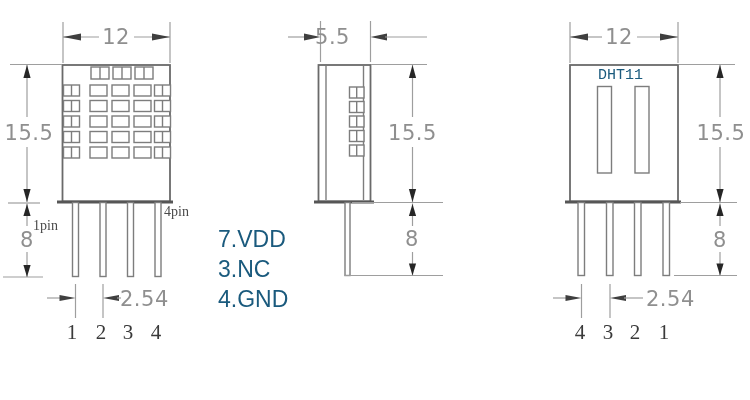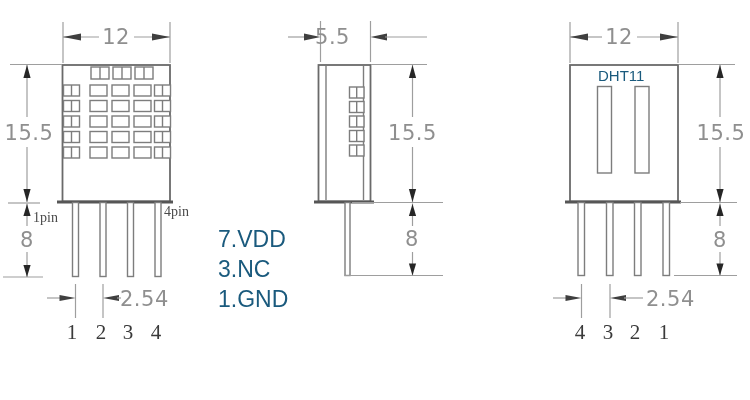--- a/index.html
+++ b/index.html
@@ -4,21 +4,21 @@
 <style>
   html,body{margin:0;padding:0;background:#ffffff;}
   .canvas{position:relative;width:750px;height:400px;background:#ffffff;overflow:hidden;
           font-family:"Liberation Sans",sans-serif;}
   .canvas svg{position:absolute;left:0;top:0;}
   .lbl{position:absolute;white-space:nowrap;}
   .dim{font-family:"DejaVu Sans",sans-serif;font-size:21px;color:#8f8f8f;letter-spacing:.5px;}
   .dim.ctr{text-align:center;}
   .serifnum{font-family:"Liberation Serif",serif;font-size:21px;color:#3a3a3a;text-align:center;width:22px;}
   .pinlabel{font-family:"Liberation Serif",serif;font-size:14px;color:#4a4a4a;}
-  .partnum{font-size:15px;color:#1a5a7d;}
+  .partnum{font-size:15px;color:#1a5a7d;font-family:Liberation Mono, monospace;}
   .legend{position:absolute;left:218px;top:224px;color:#1a5a7d;font-size:23px;line-height:30px;}
   
   .body{stroke:#6a6a6a;stroke-width:1.8;fill:#ffffff;}
   .det{stroke:#7d7d7d;stroke-width:1.4;fill:#ffffff;}
   .detl{stroke:#7d7d7d;stroke-width:1.4;}
   .base{stroke:#565656;stroke-width:3;}
   .dl{stroke:#9e9e9e;stroke-width:1.2;}
   .arrV{fill:#262626;}
   .arrH{fill:#3f3f3f;}
 </style>
@@ -196,21 +196,21 @@
       <polygon class="arrH" points="581.5,298 565.5,294.9 565.5,301.1"></polygon>
       <polygon class="arrH" points="610,298 626,294.9 626,301.1"></polygon>
       <line class="dl" x1="624" y1="298" x2="643" y2="298"></line>
     </g>
   </svg>
 
   <span class="lbl dim ctr" style="left:96px;top:25px;width:40px;">12</span>
   <span class="lbl dim ctr" style="left:2px;top:121px;width:54px;">15.5</span>
   <span class="lbl dim ctr" style="left:15px;top:228px;width:24px;">8</span>
   <span class="lbl dim" style="left:120px;top:287px;">2.54</span>
-  <span class="lbl pinlabel" style="left:33px;top:210px;">1pin</span>
+  <span class="lbl pinlabel" style="left:33px;top:218px;">1pin</span>
   <span class="lbl pinlabel" style="left:164px;top:204px;">4pin</span>
   <span class="lbl serifnum" style="left:61px;top:320px;">1</span>
   <span class="lbl serifnum" style="left:90px;top:320px;">2</span>
   <span class="lbl serifnum" style="left:117px;top:320px;">3</span>
   <span class="lbl serifnum" style="left:145px;top:320px;">4</span>
 
   <span class="lbl dim ctr" style="left:310px;top:25px;width:45px;">5.5</span>
   <span class="lbl dim ctr" style="left:388px;top:121px;width:49px;">15.5</span>
   <span class="lbl dim ctr" style="left:400px;top:227px;width:24px;">8</span>
 
@@ -220,16 +220,16 @@
   <span class="lbl dim ctr" style="left:708px;top:228px;width:24px;">8</span>
   <span class="lbl dim" style="left:646px;top:287px;">2.54</span>
   <span class="lbl serifnum" style="left:569px;top:320px;">4</span>
   <span class="lbl serifnum" style="left:597px;top:320px;">3</span>
   <span class="lbl serifnum" style="left:624px;top:320px;">2</span>
   <span class="lbl serifnum" style="left:653px;top:320px;">1</span>
 
   <div class="legend">
     <div>7.VDD</div>
     <div>3.NC</div>
-    <div>1.GND</div>
+    <div>4.GND</div>
   </div>
 
 </div>
 
 </body></html>

